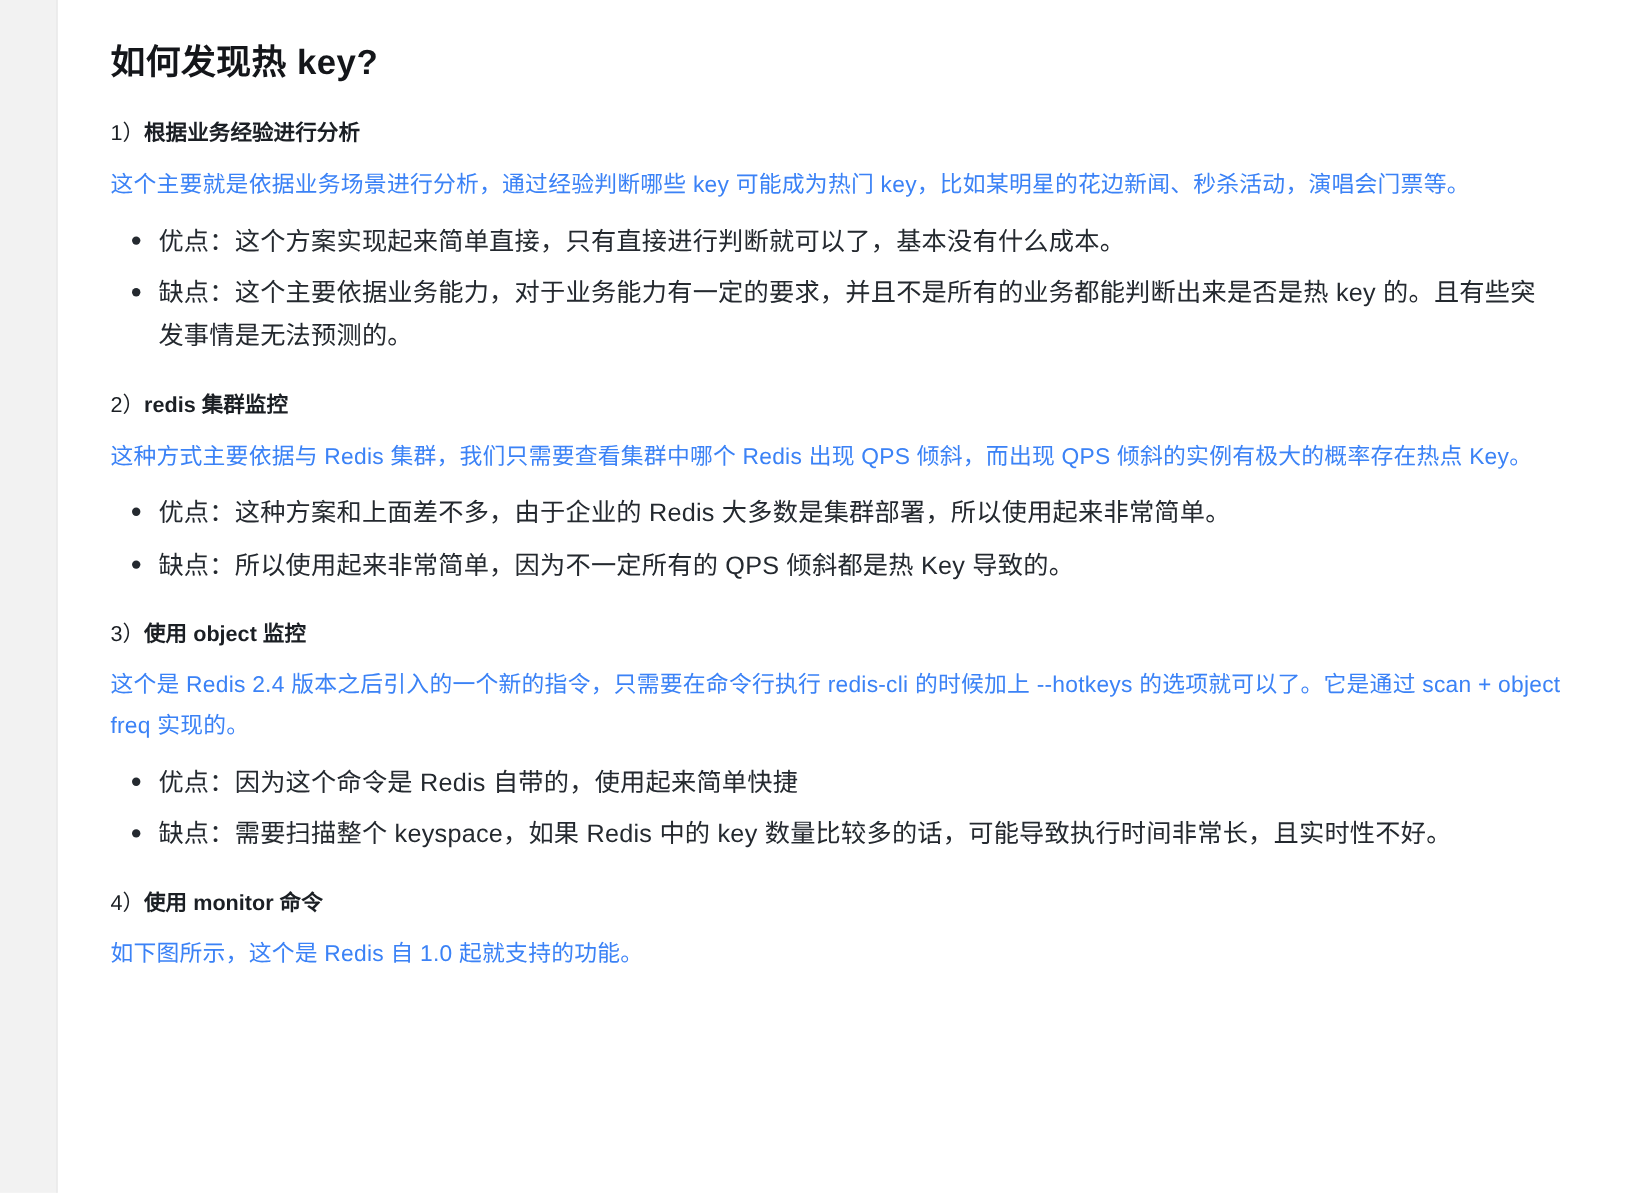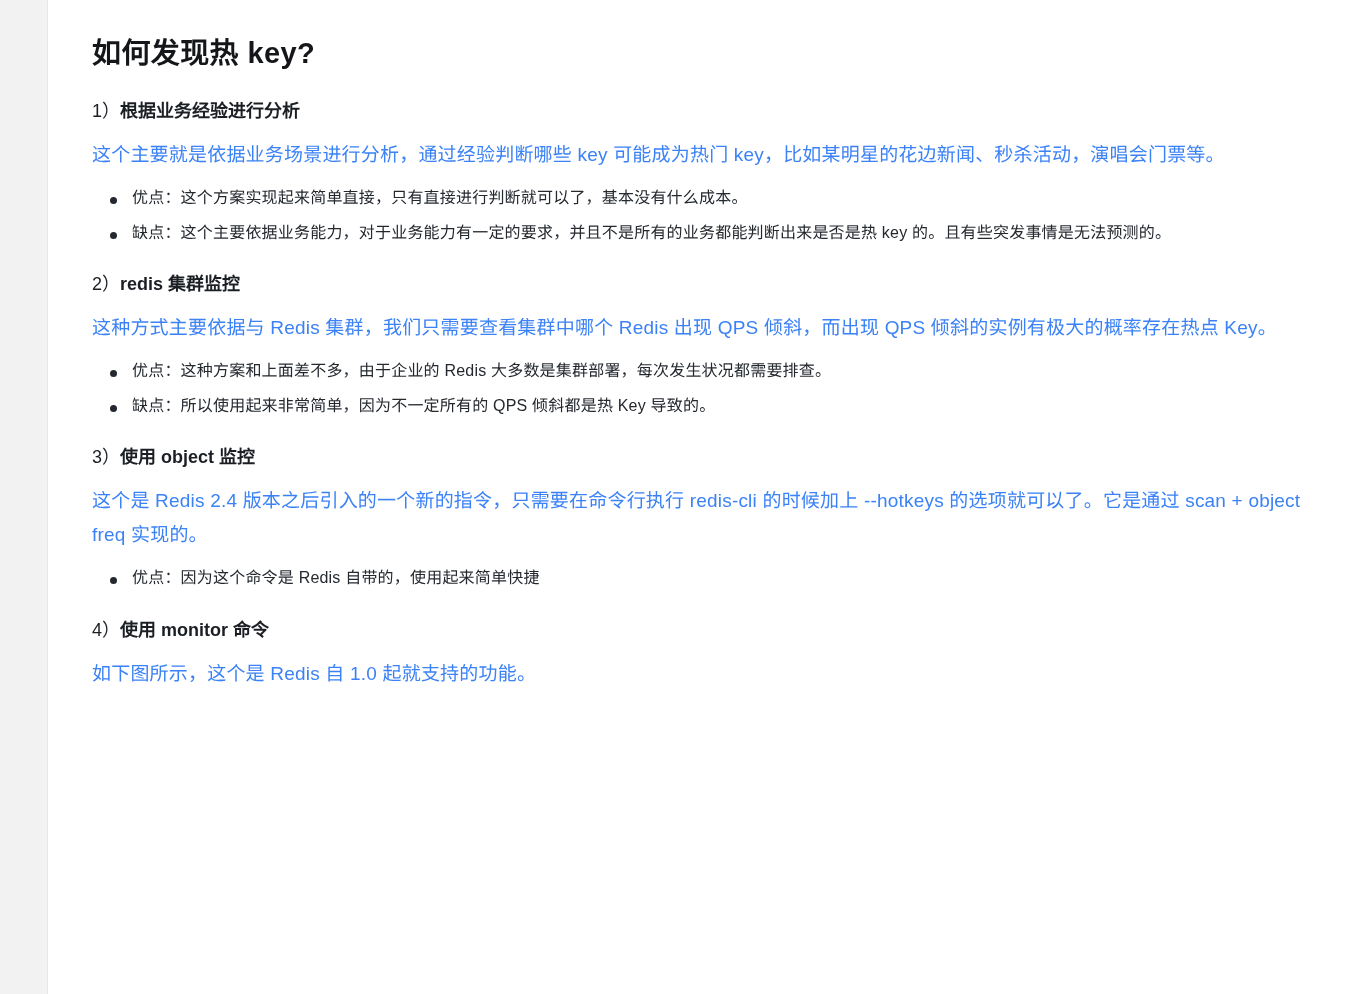--- a/index.html
+++ b/index.html
@@ -59,21 +59,21 @@
     color: #3b82f6;
     letter-spacing: 0.2px;
   }
   ul.bullets {
     margin: 6px 0 4px 0;
     padding-left: 38px;
     list-style: none;
   }
   ul.bullets li {
     position: relative;
-    font-size: 16px;
+    font-size: 21px;
     line-height: 1.72;
     margin: 0 16px 7px 0;
     color: #24292f;
     letter-spacing: 0.2px;
     padding-left: 2px;
   }
   ul.bullets li::before {
     content: "";
     position: absolute;
     left: -20px;
@@ -101,28 +101,29 @@
     <h2 class="section-title"><span class="num">1）</span><span>根据业务经验进行分析</span></h2>
     <p class="para">这个主要就是依据业务场景进行分析，通过经验判断哪些 key 可能成为热门 key，比如某明星的花边新闻、秒杀活动，演唱会门票等。</p>
     <ul class="bullets">
       <li>优点：这个方案实现起来简单直接，只有直接进行判断就可以了，基本没有什么成本。</li>
       <li>缺点：这个主要依据业务能力，对于业务能力有一定的要求，并且不是所有的业务都能判断出来是否是热 key 的。且有些突发事情是无法预测的。</li>
     </ul>
 
     <h2 class="section-title"><span class="num">2）</span><span>redis 集群监控</span></h2>
     <p class="para">这种方式主要依据与 Redis 集群，我们只需要查看集群中哪个 Redis 出现 QPS 倾斜，而出现 QPS 倾斜的实例有极大的概率存在热点 Key。</p>
     <ul class="bullets">
-      <li>优点：这种方案和上面差不多，由于企业的 Redis 大多数是集群部署，每次发生状况都需要排查。</li>
+      <li>优点：这种方案和上面差不多，由于企业的 Redis 大多数是集群部署，所以使用起来非常简单。</li>
       <li>缺点：所以使用起来非常简单，因为不一定所有的 QPS 倾斜都是热 Key 导致的。</li>
     </ul>
 
     <h2 class="section-title"><span class="num">3）</span><span>使用 object 监控</span></h2>
     <p class="para">这个是 Redis 2.4 版本之后引入的一个新的指令，只需要在命令行执行 redis-cli 的时候加上 --hotkeys 的选项就可以了。它是通过 scan + object freq 实现的。</p>
     <ul class="bullets">
       <li>优点：因为这个命令是 Redis 自带的，使用起来简单快捷</li>
+      <li>缺点：需要扫描整个 keyspace，如果 Redis 中的 key 数量比较多的话，可能导致执行时间非常长，且实时性不好。</li>
     </ul>
 
     <h2 class="section-title"><span class="num">4）</span><span>使用 monitor 命令</span></h2>
     <p class="para">如下图所示，这个是 Redis 自 1.0 起就支持的功能。</p>
 
     <div class="spacer-bottom"></div>
 
   </div>
 </div>
 

